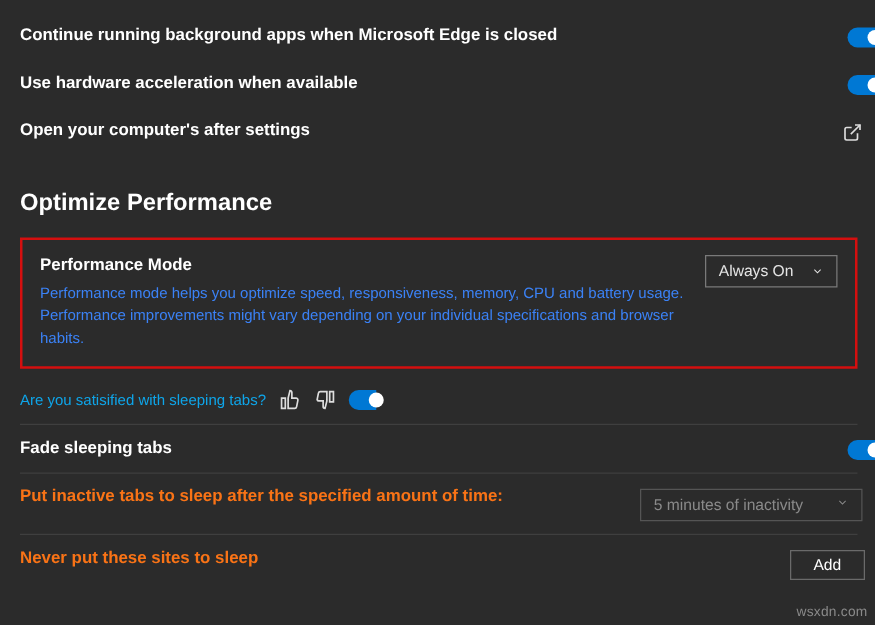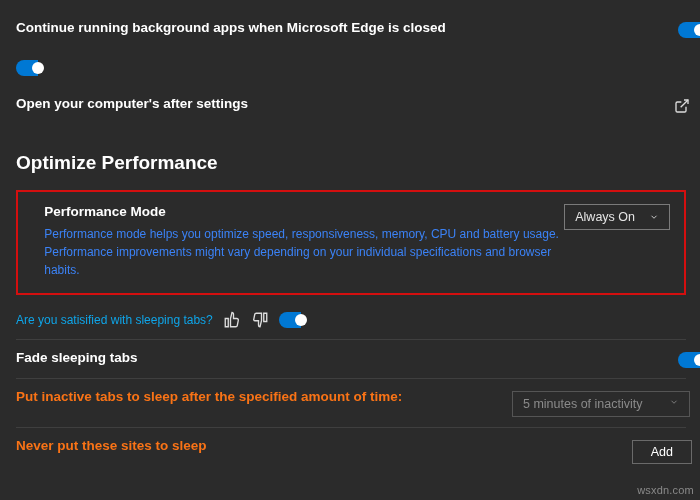--- a/index.html
+++ b/index.html
@@ -72,23 +72,23 @@
       margin: 28px 0 16px 0;
     }
     .highlight-box {
       border: 2px solid #d40f0f;
       padding: 12px 14px 14px 14px;
       margin-right: 6px;
       margin-bottom: 4px;
     }
     .highlight-box .top {
       display: flex;
-      justify-content: flex-end;
+      justify-content: flex-start;
       align-items: flex-start;
-      gap: 0;
+      gap: 12px;
     }
     .highlight-box .title {
       font-weight: 600;
       font-size: 13.5px;
     }
     .highlight-box .desc {
       font-size: 12px;
       color: #3b82f6;
       margin-top: 6px;
       line-height: 1.5;
@@ -158,20 +158,23 @@
 <div class="row">
   <div class="main">
       <div class="title">Continue running background apps when Microsoft Edge is closed</div>
     </div>
   <div class="controls">
       <div class="toggle clip"></div>
     </div>
 </div>
 
 <div class="row">
+  <div class="main">
+      <div class="title">Use hardware acceleration when available</div>
+    </div>
   <div class="controls">
       <div class="toggle clip"></div>
     </div>
 </div>
 
 <div class="row">
   <div class="main">
       <div class="title">Open your computer's after settings</div>
     </div>
   <div class="controls">

